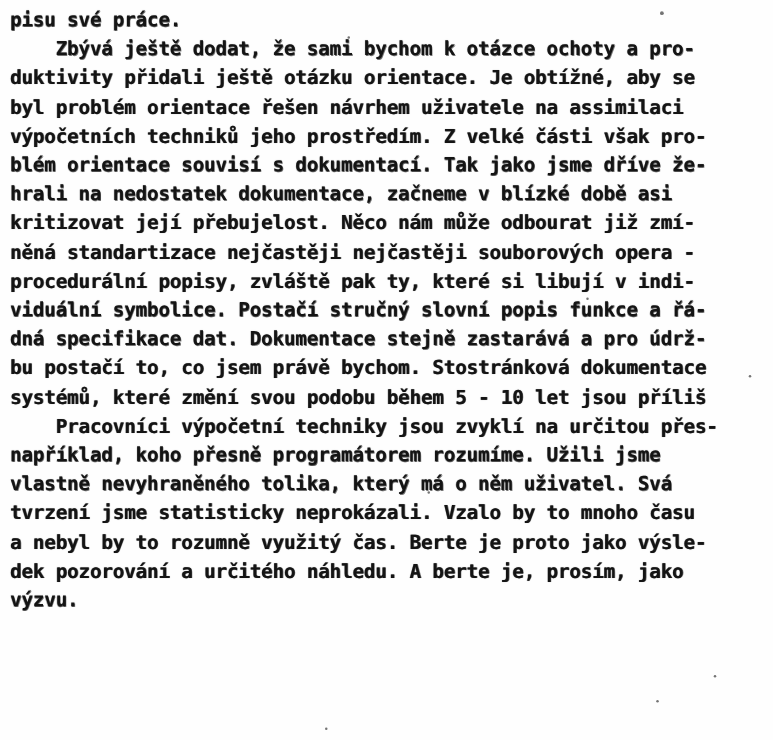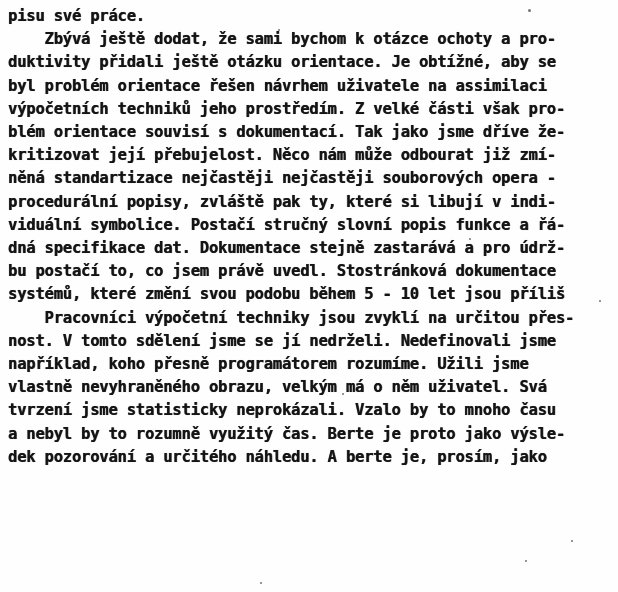--- a/index.html
+++ b/index.html
@@ -44,34 +44,35 @@
 <body>
 
 <div class="page">
   <div class="text-block">
     <div class="line">pisu své práce.</div>
     <div class="line">    Zbývá ještě dodat, že sami bychom k otázce ochoty a pro-</div>
     <div class="line">duktivity přidali ještě otázku orientace. Je obtížné, aby se</div>
     <div class="line">byl problém orientace řešen návrhem uživatele na assimilaci</div>
     <div class="line">výpočetních techniků jeho prostředím. Z velké části však pro-</div>
     <div class="line">blém orientace souvisí s dokumentací. Tak jako jsme dříve že-</div>
+    <div class="line">hrali na nedostatek dokumentace, začneme v blízké době asi</div>
     <div class="line">kritizovat její přebujelost. Něco nám může odbourat již zmí-</div>
     <div class="line">něná standartizace nejčastěji nejčastěji souborových opera -</div>
     <div class="line">procedurální popisy, zvláště pak ty, které si libují v indi-</div>
     <div class="line">viduální symbolice. Postačí stručný slovní popis funkce a řá-</div>
     <div class="line">dná specifikace dat. Dokumentace stejně zastarává a pro údrž-</div>
-    <div class="line">bu postačí to, co jsem právě uvedl. Stostránková dokumentace</div>
+    <div class="line">bu postačí to, co jsem právě bychom. Stostránková dokumentace</div>
     <div class="line">systémů, které změní svou podobu během 5 - 10 let jsou příliš</div>
     <div class="line">    Pracovníci výpočetní techniky jsou zvyklí na určitou přes-</div>
-    <div class="line">nost. V tomto sdělení jsme se jí nedrželi. Nedefinovali jsme</div>
     <div class="line">například, koho přesně programátorem rozumíme. Užili jsme</div>
-    <div class="line">vlastně nevyhraněného obrazu, velkým má o něm uživatel. Svá</div>
+    <div class="line">vlastně nevyhraněného tolika, který má o něm uživatel. Svá</div>
     <div class="line">tvrzení jsme statisticky neprokázali. Vzalo by to mnoho času</div>
     <div class="line">a nebyl by to rozumně využitý čas. Berte je proto jako výsle-</div>
     <div class="line">dek pozorování a určitého náhledu. A berte je, prosím, jako</div>
+    <div class="line">výzvu.</div>
   </div>
 
   <div class="speck" style="left:528px; top:9px;  width:3px; height:3px;"></div>
   <div class="speck" style="left:278px; top:29px; width:2px; height:2px;"></div>
   <div class="speck" style="left:96px;  top:132px;width:2px; height:2px;"></div>
   <div class="speck" style="left:469px; top:238px;width:2px; height:2px;"></div>
   <div class="speck" style="left:599px; top:300px;width:2px; height:2px;"></div>
   <div class="speck" style="left:342px; top:393px;width:2px; height:2px;"></div>
   <div class="speck" style="left:571px; top:540px;width:2px; height:2px;"></div>
   <div class="speck" style="left:260px; top:582px;width:2px; height:2px;"></div>

